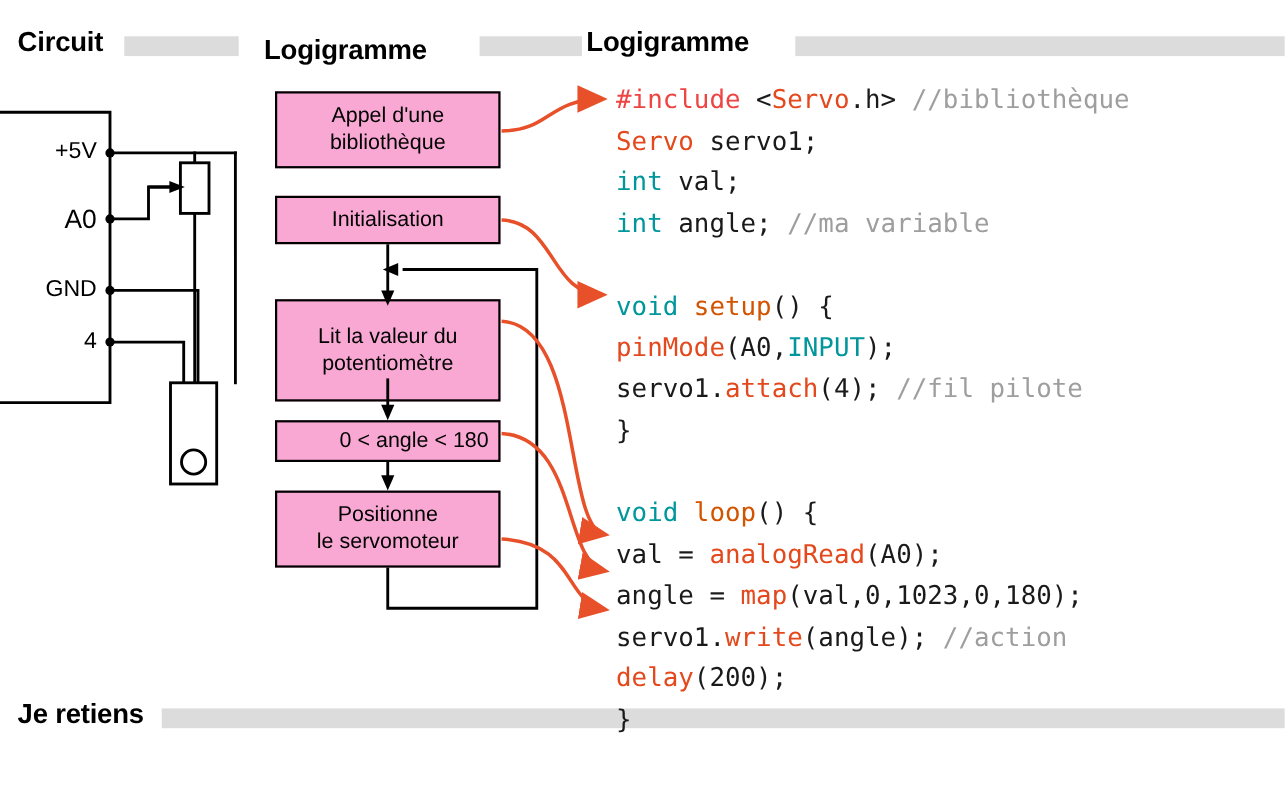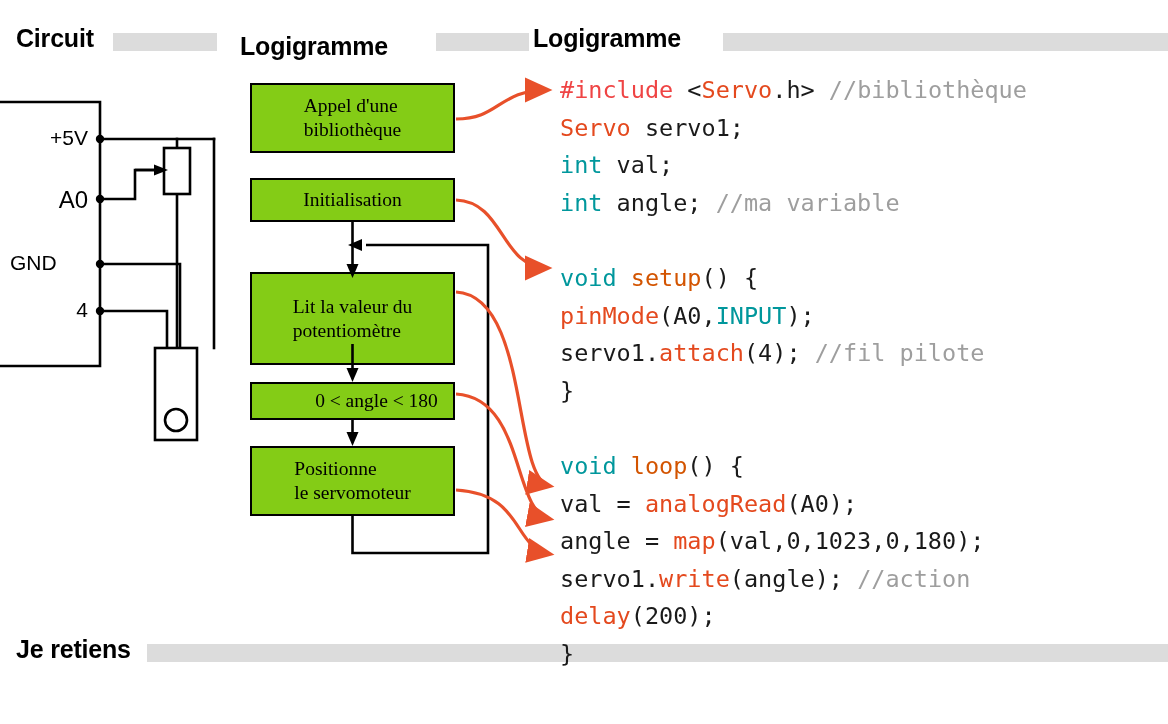--- a/index.html
+++ b/index.html
@@ -10,23 +10,23 @@
 
   
   .sec-title{position:absolute;font-weight:bold;font-size:25px;letter-spacing:-0.2px;
              color:#000000;white-space:nowrap;line-height:1;}
   .sec-bar{position:absolute;height:18px;background:#dcdcdc;}
 
   
   #circuit-svg{position:absolute;left:0;top:66px;}
 
   
-  .fc-box{position:absolute;border:2.5px solid #000;background:#84cc16;
-          display:flex;align-items:center;justify-content:center;text-align:left;
-          font-size:19.5px;line-height:1.22;color:#000;box-sizing:border-box;font-family:Liberation Serif, serif;}
+  .fc-box{position:absolute;border:2.5px solid #000;background:#f9a8d4;
+          display:flex;align-items:center;justify-content:center;text-align:center;
+          font-size:19.5px;line-height:1.22;color:#000;box-sizing:border-box;}
   #flow-svg{position:absolute;left:240px;top:66px;pointer-events:none;}
 
   
   #conn-svg{position:absolute;left:0;top:0;pointer-events:none;}
 
   
   #code{position:absolute;left:560px;top:72px;
         font-family:"DejaVu Sans Mono","Liberation Mono",monospace;
         font-size:23.5px;line-height:37.6px;white-space:pre;}
   #code .ln{display:block;height:37.6px;}
@@ -83,21 +83,21 @@
   </g>
 
   <circle cx="100" cy="73" r="4.2" fill="#000"></circle>
   <circle cx="100" cy="133" r="4.2" fill="#000"></circle>
   <circle cx="100" cy="198" r="4.2" fill="#000"></circle>
   <circle cx="100" cy="245" r="4.2" fill="#000"></circle>
 </svg>
 
 <div class="abs" style="left:22px;top:126px;width:66px;text-align:right;font-size:21px;">+5V</div>
 <div class="abs" style="left:22px;top:186px;width:66px;text-align:right;font-size:24px;">A0</div>
-<div class="abs" style="left:10px;top:251px;width:78px;font-size:21px;">GND</div>
+<div class="abs" style="left:10px;top:251px;width:78px;text-align:right;font-size:21px;">GND</div>
 <div class="abs" style="left:22px;top:298px;width:66px;text-align:right;font-size:21px;">4</div>
 
 <div class="fc-box" style="left:250px;top:83px;width:205px;height:70px;">
   <span>
     <span>Appel d'une</span><br>
     <span>bibliothèque</span>
   </span>
 </div>
 
 <div class="fc-box" style="left:250px;top:178px;width:205px;height:44px;">

